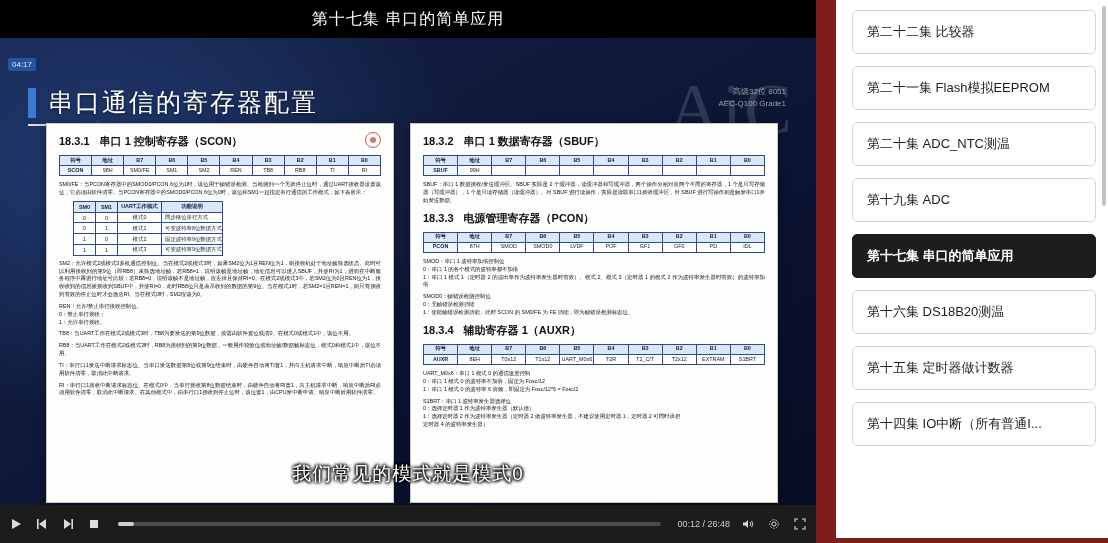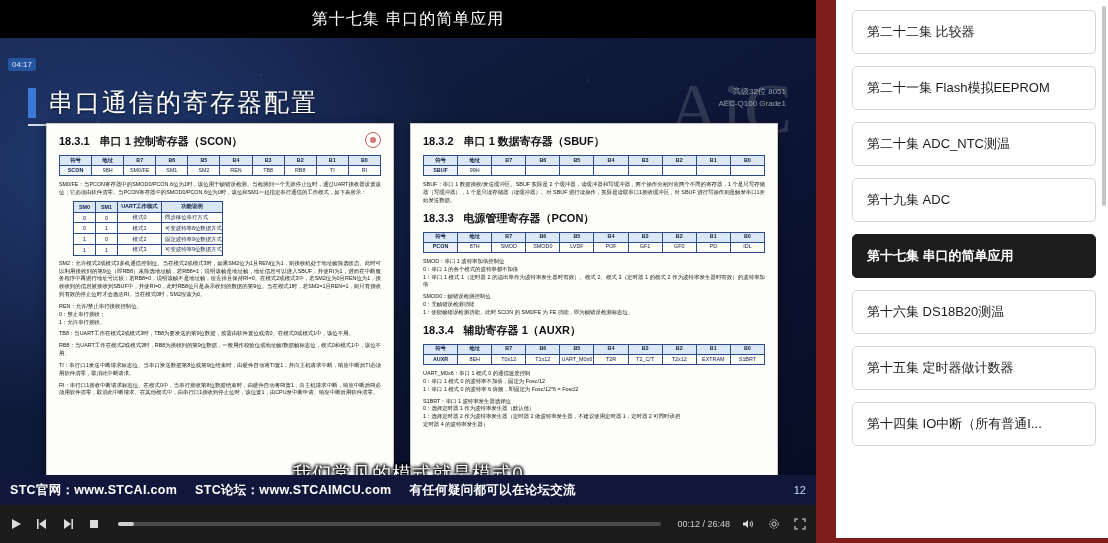--- a/index.html
+++ b/index.html
@@ -543,26 +543,20 @@
 1：串口 1 模式 0 的波特率 6 倍频，即固定为 Fosc/12*6 = Fosc/2</p>
         <p class="body-txt" style="white-space:pre-line">S1BRT：串口 1 波特率发生器选择位
 0：选择定时器 1 作为波特率发生器（默认值）
 1：选择定时器 2 作为波特率发生器（定时器 2 做波特率发生器，不建议使用定时器 1，定时器 2 可同时承担
 定时器 4 的波特率发生器）</p>
       </div>
 
       <div class="subtitle">我们常见的模式就是模式0</div>
     </div>
 
-    <div class="footer">
-      <span class="f1">STC官网：www.STCAI.com</span>
-      <span class="f1">STC论坛：www.STCAIMCU.com</span>
-      <span class="f1">有任何疑问都可以在论坛交流</span>
-      <span class="pagenum">12</span>
-    </div>
 
     <div class="controls">
       <span class="ctl">
         <svg width="12" height="12" viewBox="0 0 12 12">
             <polygon points="2,1 11,6 2,11" fill="#dcdcdc"></polygon>
           </svg>
       </span>
       <span class="ctl">
         <svg width="12" height="12" viewBox="0 0 12 12">
             <polygon points="10,1 3,6 10,11" fill="#dcdcdc"></polygon>

